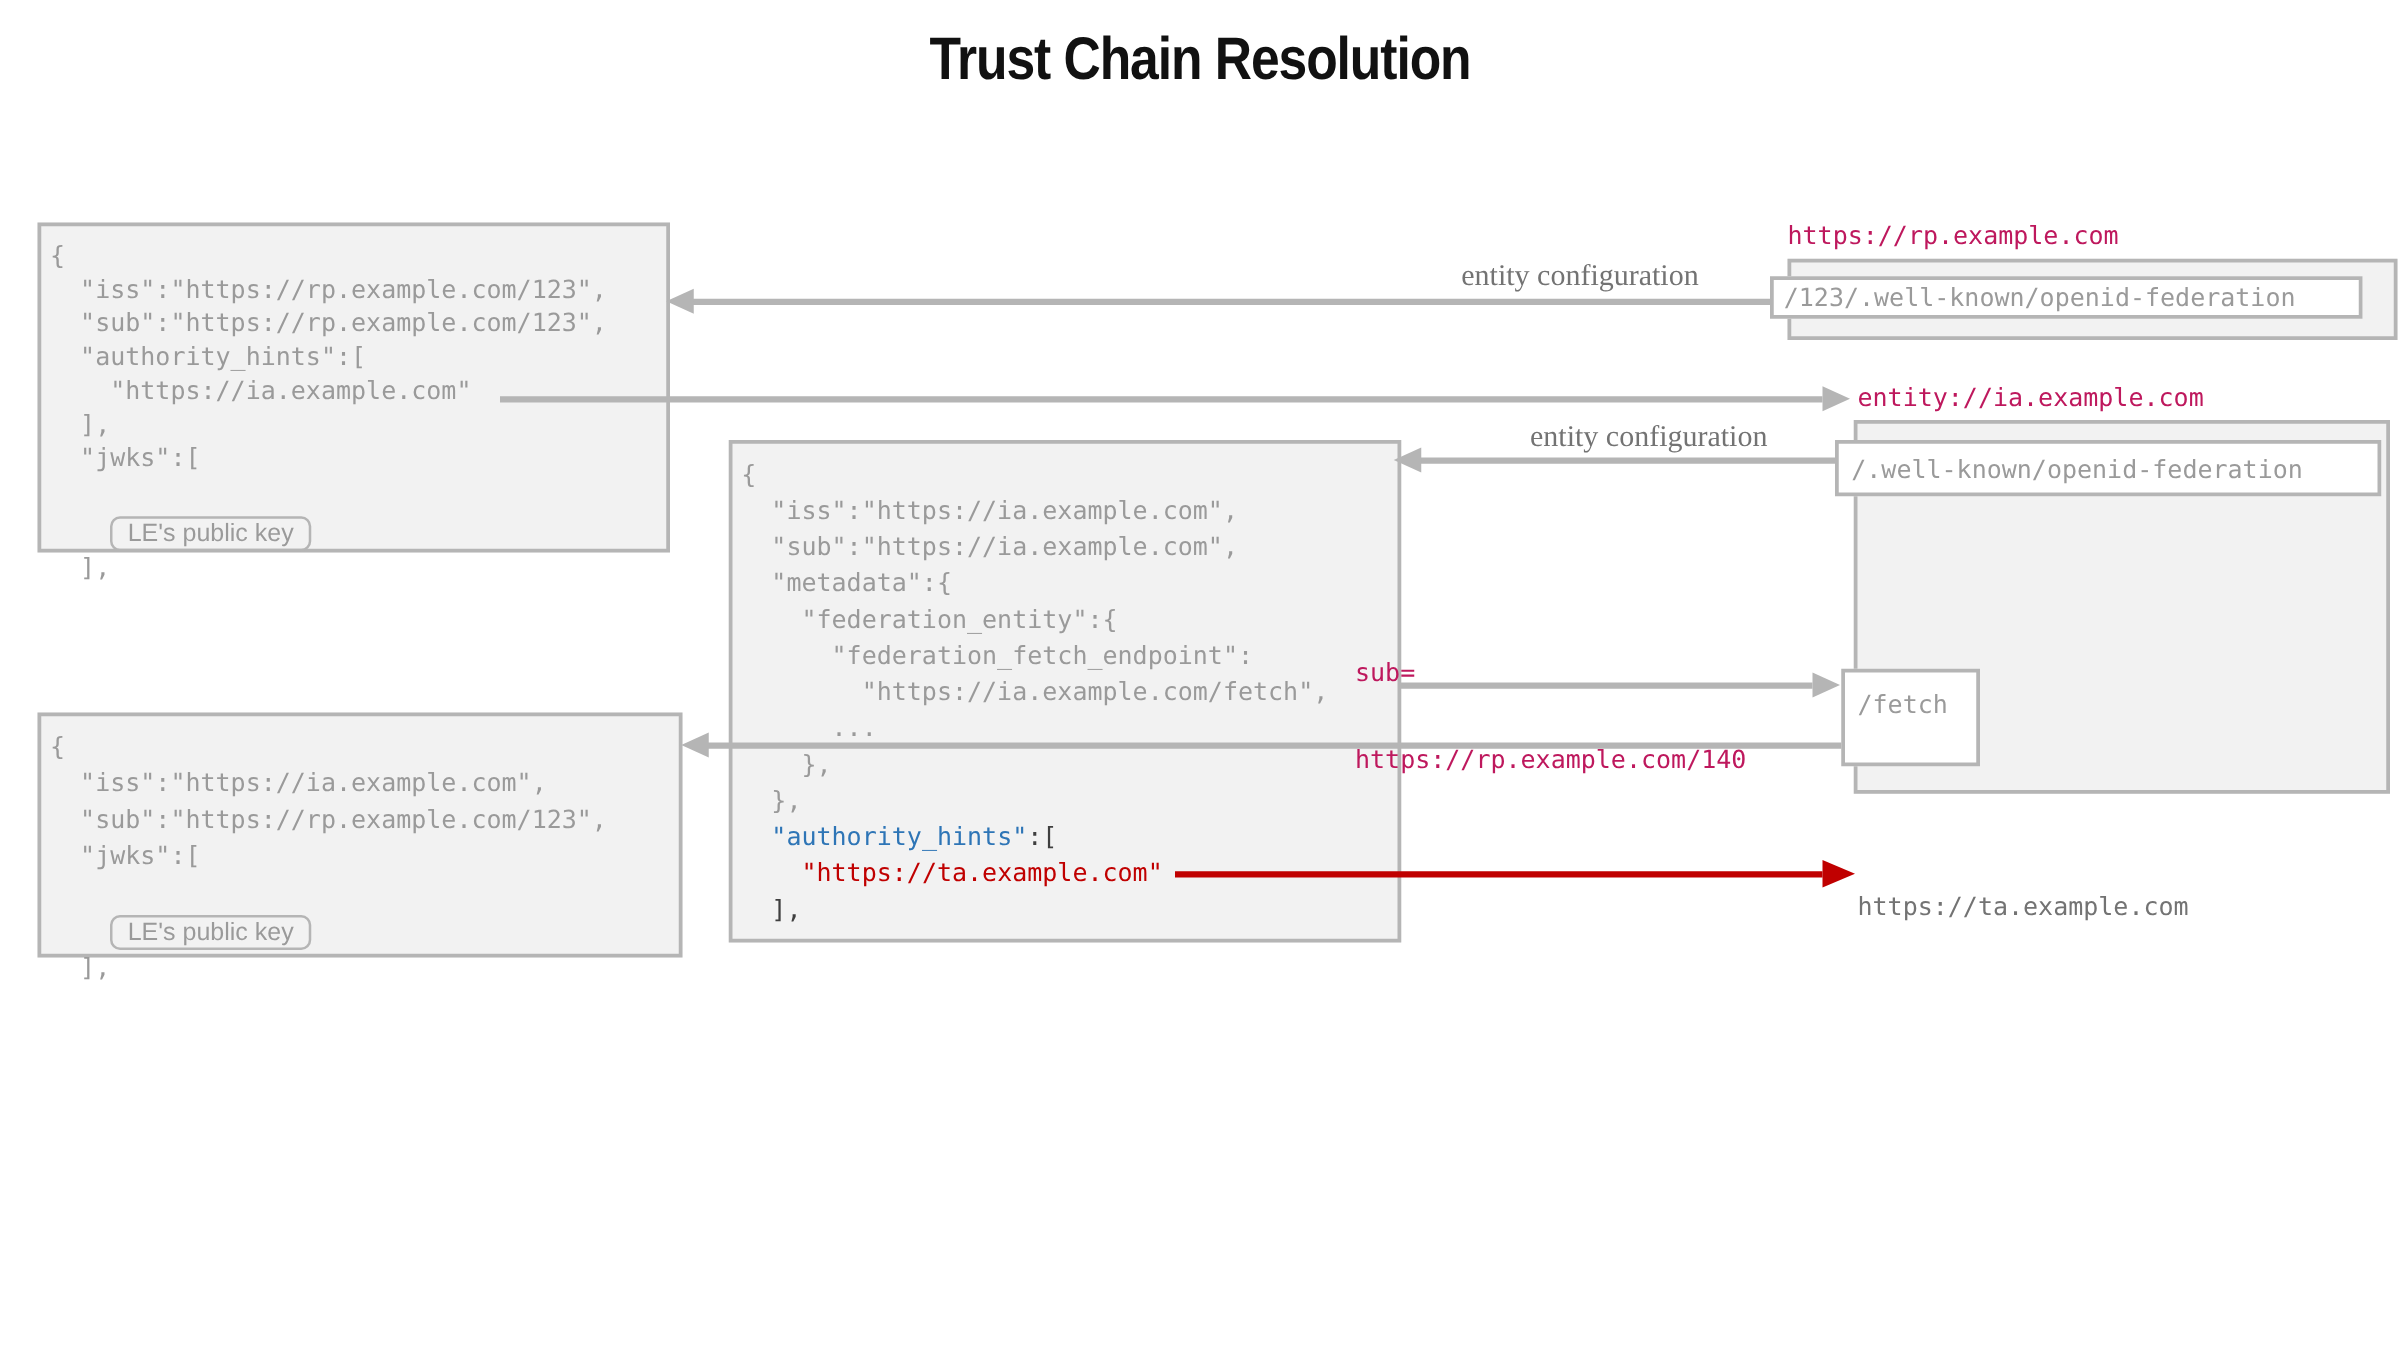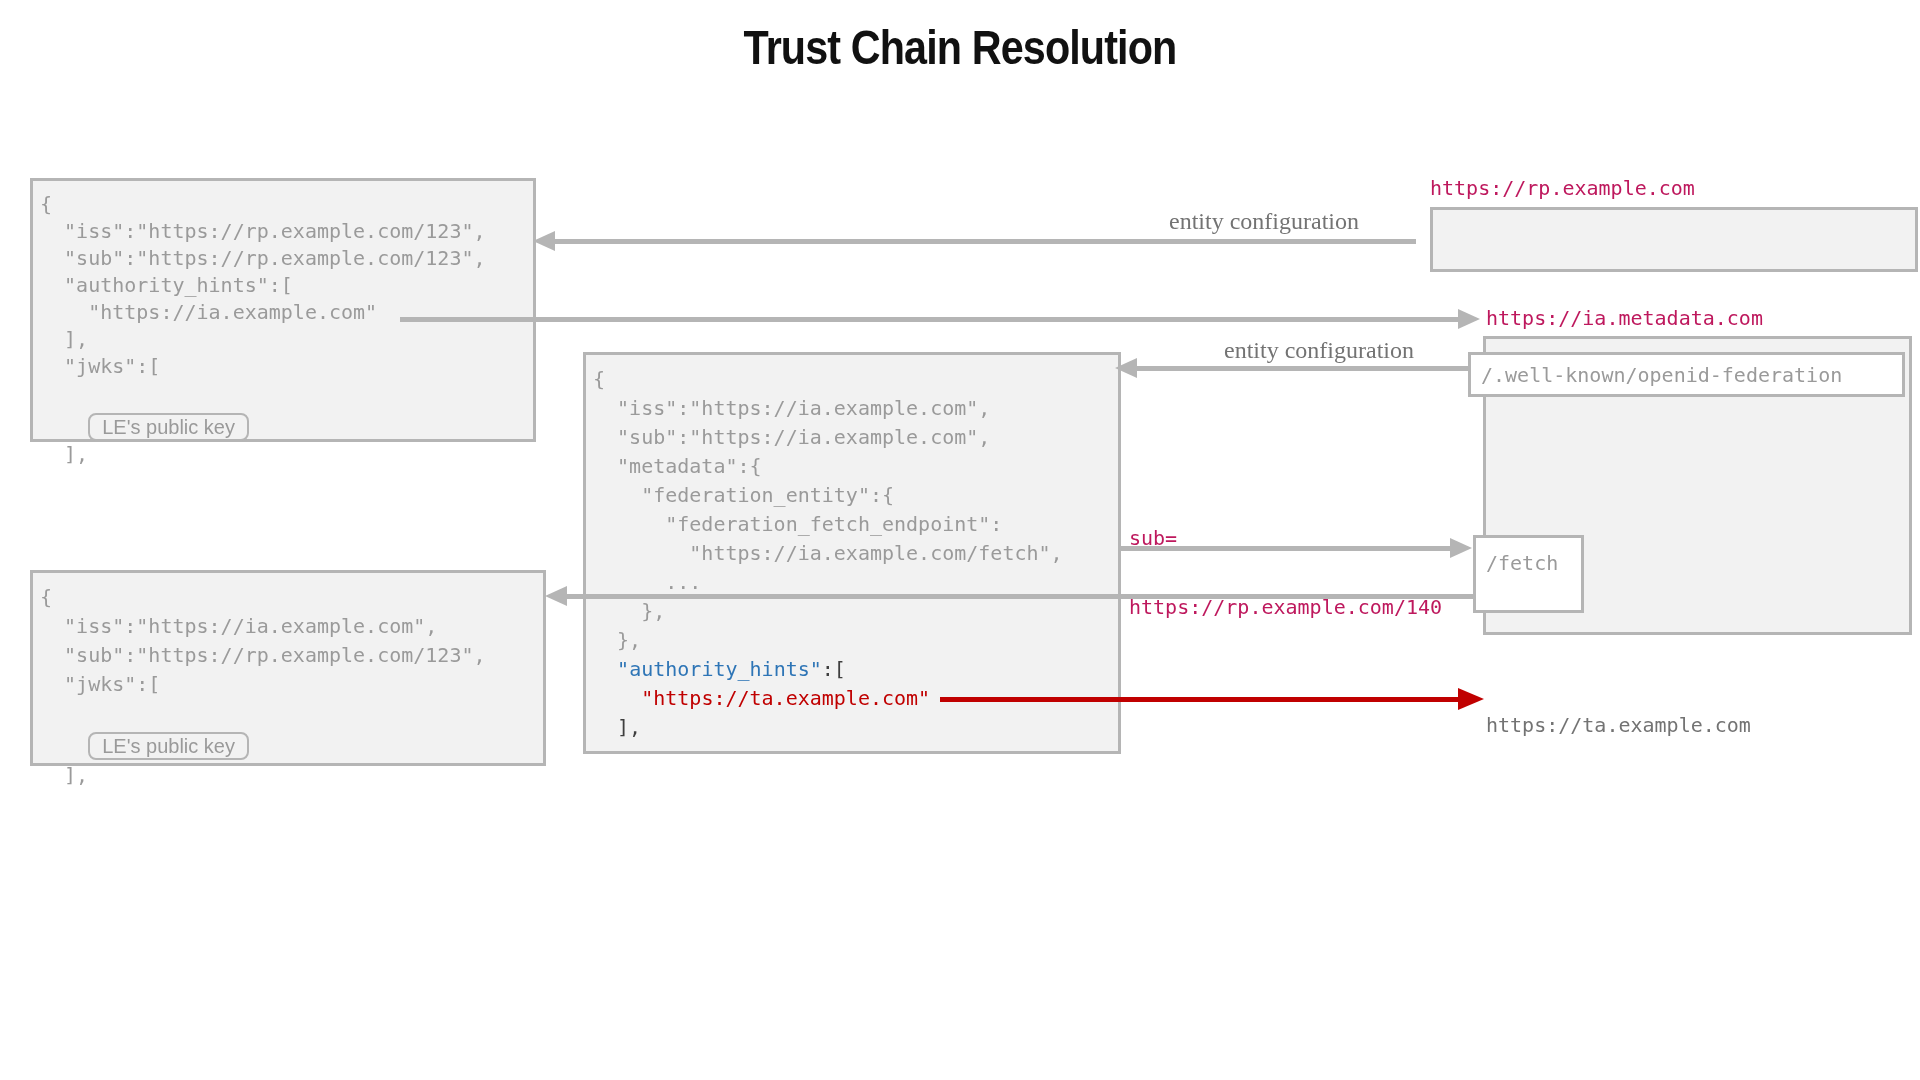--- a/index.html
+++ b/index.html
@@ -34,21 +34,21 @@
   #rp-endpoint-label{left:1416px;top:221px;width:474px;height:34px;line-height:29px;padding-left:8px;}
   #ia-entity-outer{left:1483px;top:336px;width:429px;height:299px;}
   #ia-endpoint-label{left:1468px;top:352px;width:437px;height:45px;line-height:40px;padding-left:10px;}
   #fetch-box{left:1473px;top:535px;width:111px;height:78px;line-height:22px;padding:14px 0 0 10px;}
 
   
   .mono-label{position:absolute;color:#be185d;font:20px/24px "DejaVu Sans Mono",monospace;white-space:pre;z-index:2;}
   #rp-url{left:1430px;top:176px;}
   #ia-url{left:1486px;top:306px;}
   #ta-url{left:1486px;top:713px;color:#737373;}
-  #fetch-sub-label{left:1129px;top:481px;line-height:23px;}
+  #fetch-sub-label{left:1084px;top:481px;line-height:23px;}
 
   
   .serif-label{position:absolute;color:#737373;font:24px/30px "Liberation Serif",serif;
                text-align:center;white-space:nowrap;z-index:2;}
   #entity-config-label-rp{left:1120px;top:206px;width:288px;}
   #entity-config-label-ia{left:1175px;top:335px;width:288px;}
 
   
   .hline{position:absolute;height:5px;background:#b5b5b5;z-index:5;}
   .hline.red-line{background:#c00000;}
@@ -103,22 +103,23 @@
     <div class="code-line">{</div>
     <div class="code-line">  "iss":"https://ia.example.com",</div>
     <div class="code-line">  "sub":"https://rp.example.com/123",</div>
     <div class="code-line">  "jwks":[</div>
     <div class="code-line"><span>    </span><span class="pill">LE's public key</span></div>
     <div class="code-line">  ],</div>
   </div>
 
   <div id="rp-url" class="mono-label">https://rp.example.com</div>
   <div id="rp-endpoint-outer" class="stack-gray"></div>
+  <div id="rp-endpoint-label" class="stack-white"><span>/123/.well-known/openid-federation</span></div>
 
-  <div id="ia-url" class="mono-label">https://ia.metadata.com</div>
+  <div id="ia-url" class="mono-label">entity://ia.example.com</div>
   <div id="ia-entity-outer" class="stack-gray"></div>
   <div id="fetch-box" class="stack-white"><span>/fetch</span></div>
   <div id="ia-endpoint-label" class="stack-white"><span>/.well-known/openid-federation</span></div>
 
   <div id="ta-url" class="mono-label">https://ta.example.com</div>
 
   <div id="entity-config-label-rp" class="serif-label">entity configuration</div>
   <div id="entity-config-label-ia" class="serif-label">entity configuration</div>
 
   <div id="fetch-sub-label" class="mono-label">

